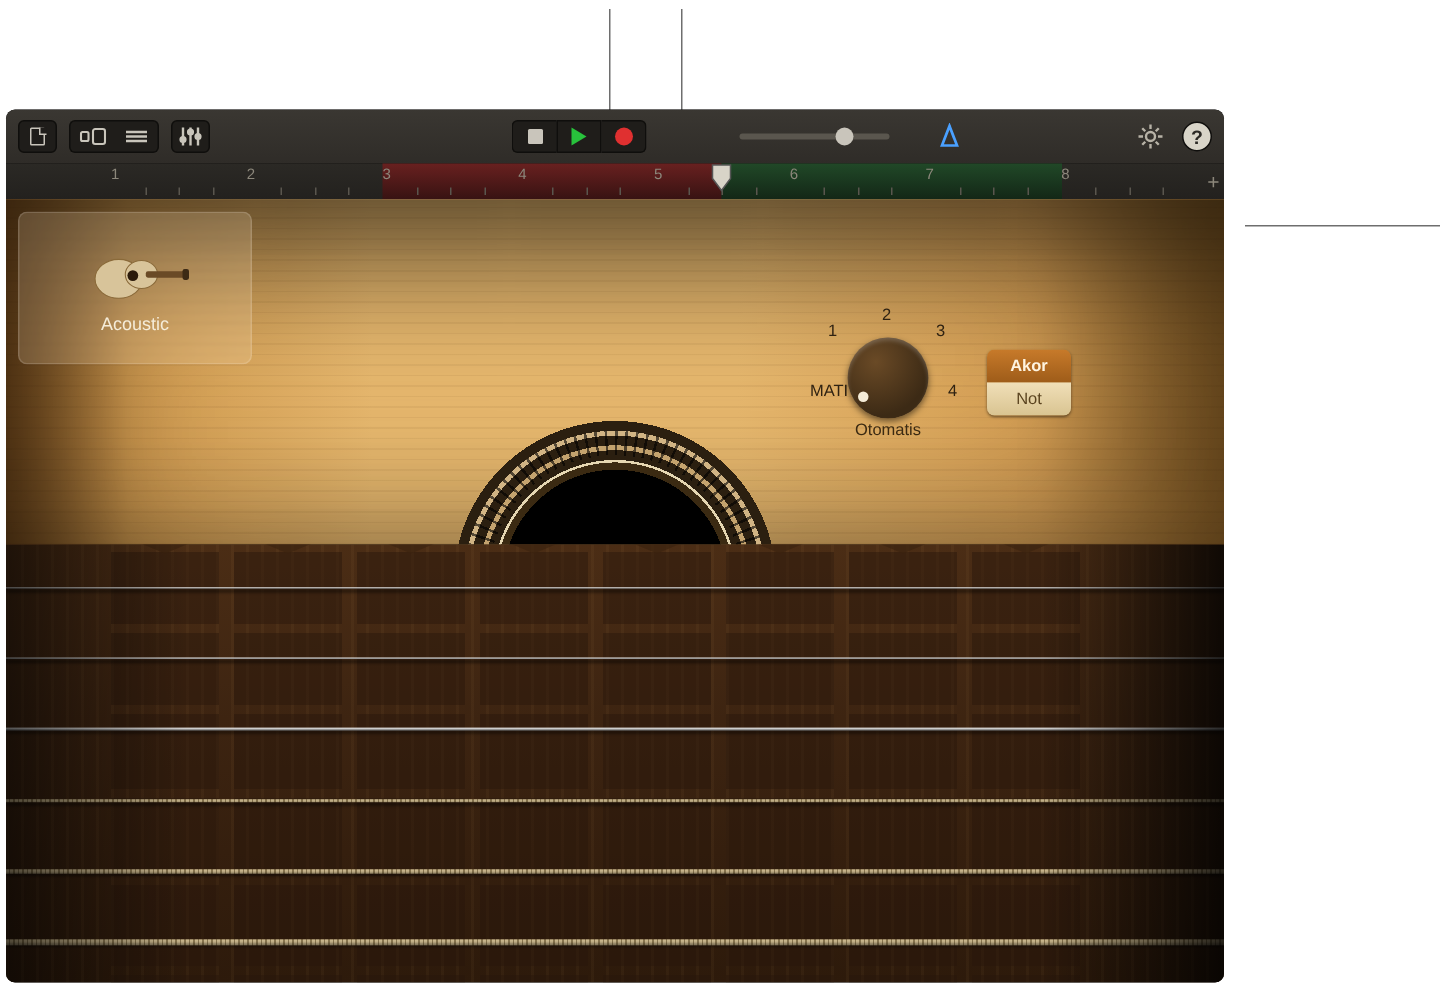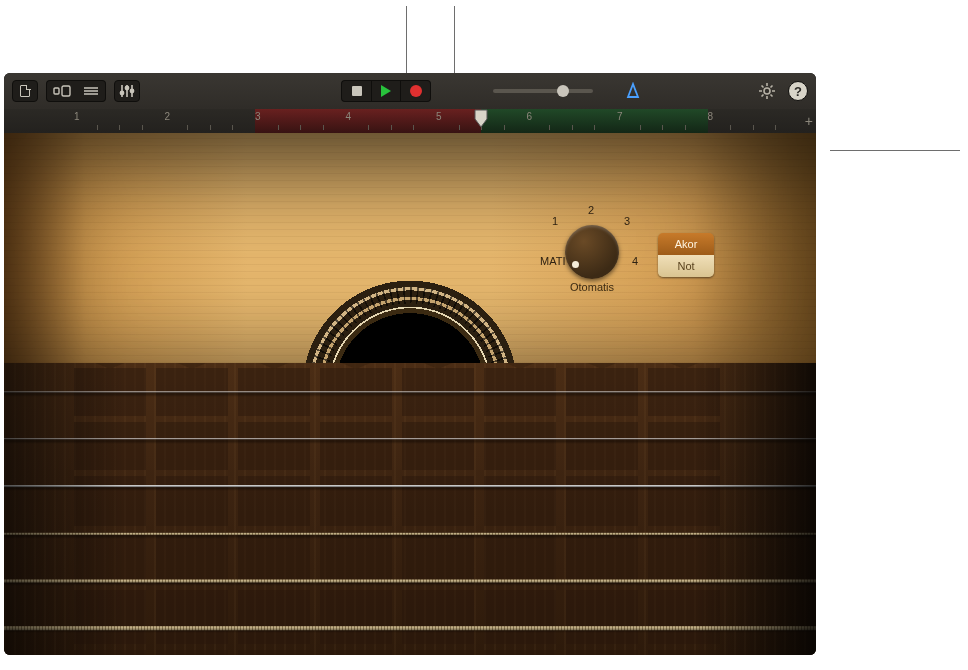--- a/index.html
+++ b/index.html
@@ -60,21 +60,21 @@
   .dial-num { position:absolute; font-size:11px; color:#2f2212; }
   .dn-off { left:-2px; top:44px; }
   .dn-1 { left:10px; top:4px; }
   .dn-2 { left:46px; top:-7px; }
   .dn-3 { left:82px; top:4px; }
   .dn-4 { left:90px; top:44px; }
   .autoplay-label { margin-top: 2px; }
 
   .mode-toggle { position:absolute; left:654px; top:100px; width:56px; border-radius:5px; overflow:hidden; font-size:11px; box-shadow: 0 1px 2px rgba(0,0,0,.5);}
   .mode-toggle .seg { height:22px; display:flex; align-items:center; justify-content:center; cursor:pointer; }
-  .seg.active { background: linear-gradient(#c77a2a,#9e5c19); color:#fff4e0; }
+  .seg.active { background: linear-gradient(#c77a2a,#9e5c19); color:#fff4e0;font-weight:bold; }
   .seg.inactive { background: linear-gradient(#f0dfb8,#d9c491); color:#5a431f; }
 
   
   .fret-area { position:absolute; left:0; right:0; top:290px; bottom:0; background: linear-gradient(#4b2d15, #3d2411 40%, #2d1a0b); overflow:hidden;}
   .fret-wood { position:absolute; inset:0; background: repeating-linear-gradient(90deg, rgba(255,200,120,.04) 0 2px, transparent 2px 10px); }
   .side-shade { position:absolute; top:0; bottom:0; width:120px; pointer-events:none; }
   .side-shade.left { left:0; background: linear-gradient(90deg, rgba(0,0,0,.6), transparent); }
   .side-shade.right { right:0; background: linear-gradient(-90deg, rgba(0,0,0,.8), transparent); }
 
   .chord-columns { position:absolute; left:70px; top:-52px; display:flex; gap:10px; }
@@ -221,20 +221,34 @@
             </svg>
           </div>
           <div class="add">+</div>
         </div>
     </div>
 
     <div class="guitar-top">
       <div class="wood-grain"></div>
       <div class="edge-shadow"></div>
 
+      <div class="instrument-tile">
+        <div class="gimg">
+          <svg viewBox="0 0 100 60">
+              <g fill="#d8c49a" stroke="#8a6a3a" stroke-width="1">
+                <ellipse cx="35" cy="34" rx="22" ry="18"></ellipse>
+                <ellipse cx="56" cy="30" rx="15" ry="13"></ellipse>
+              </g>
+              <circle cx="48" cy="31" r="5" fill="#2b1a0a"></circle>
+              <rect x="60" y="27" width="36" height="6" fill="#6a4a26" rx="2"></rect>
+              <rect x="94" y="25" width="6" height="10" fill="#3c2a15" rx="2"></rect>
+            </svg>
+        </div>
+        <span>Acoustic</span>
+      </div>
 
       <div class="sound-hole">
           <div class="rosette"></div>
         </div>
 
       <div class="autoplay">
         <span class="dial-num dn-off">MATI</span>
         <span class="dial-num dn-1">1</span>
         <span class="dial-num dn-2">2</span>
         <span class="dial-num dn-3">3</span>

